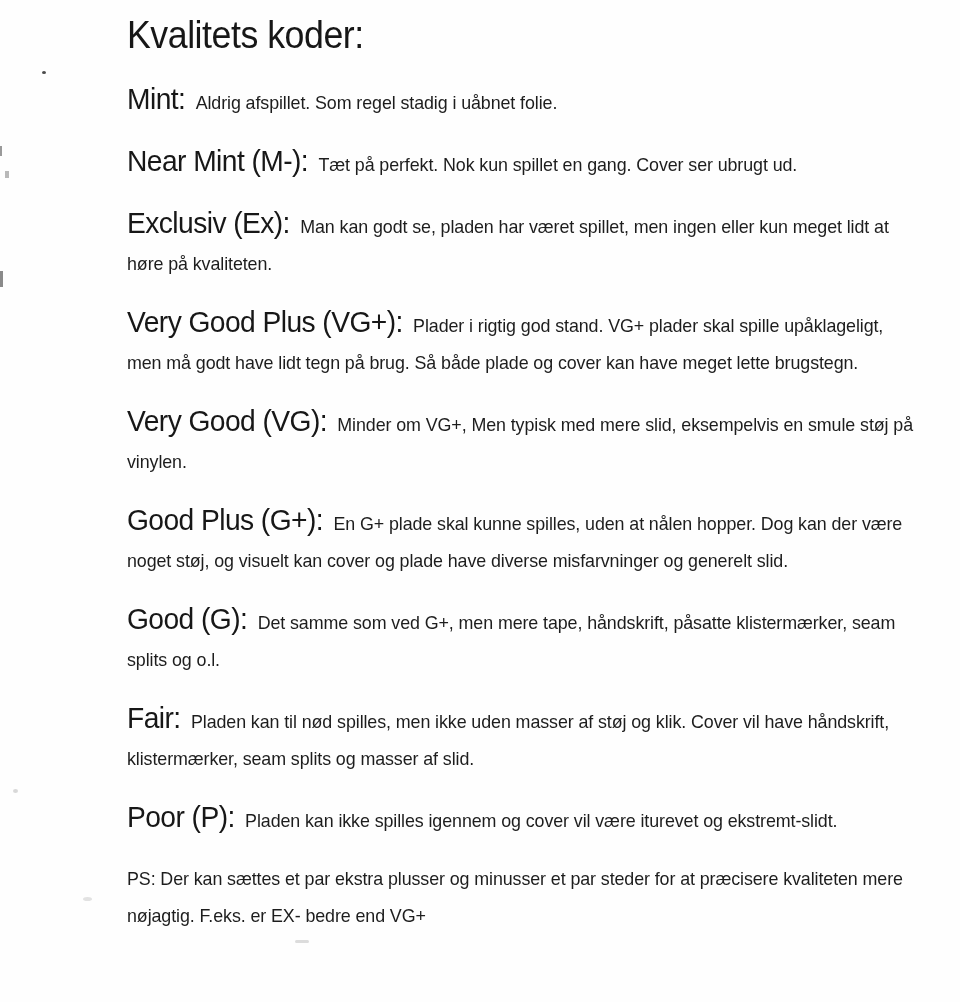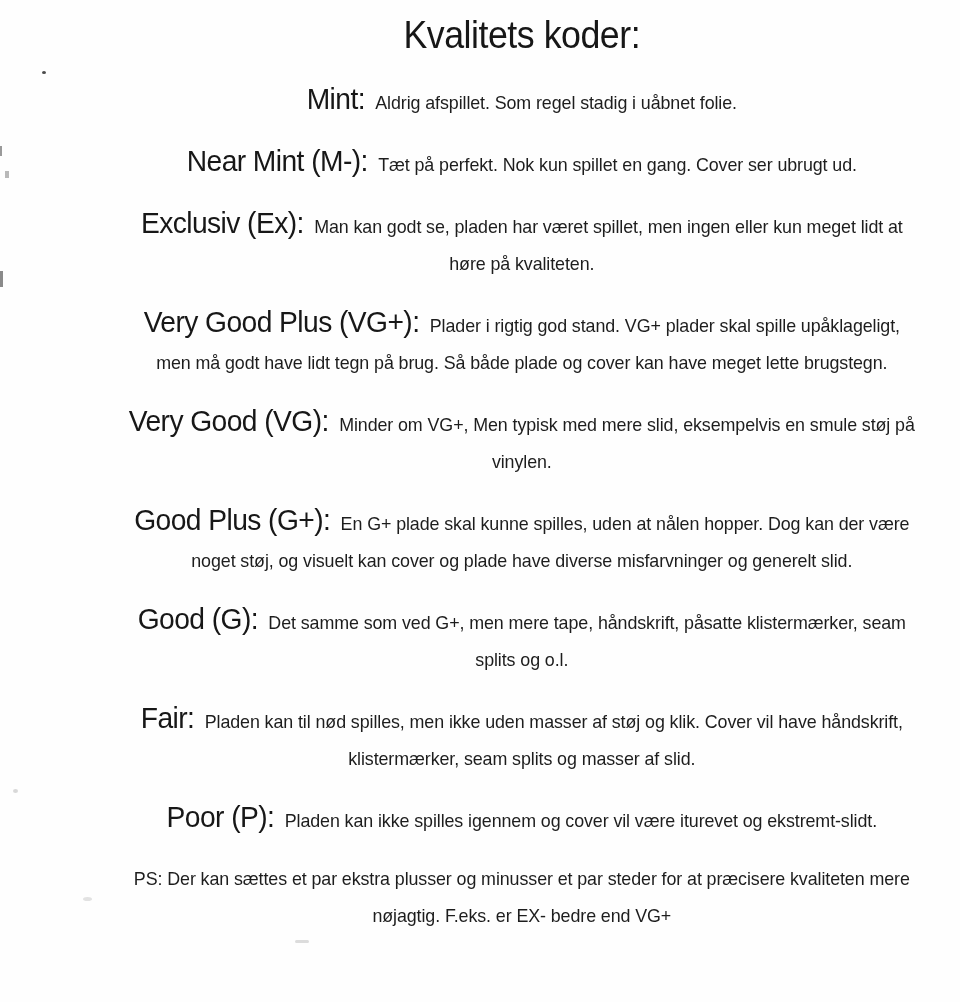--- a/index.html
+++ b/index.html
@@ -11,21 +11,20 @@
     height: 1002px;
     background: #ffffff;
     font-family: "Liberation Sans", sans-serif;
     overflow: hidden;
   }
   .page {
     position: relative;
     width: 960px;
     height: 1002px;
     background: #fefefe;
-    text-align: center;
   }
   .doc {
     position: absolute;
     left: 127px;
     top: 12px;
     width: 840px;
     transform: scaleX(0.94);
     transform-origin: 0 0;
     color: #1d1d1d;
   }

